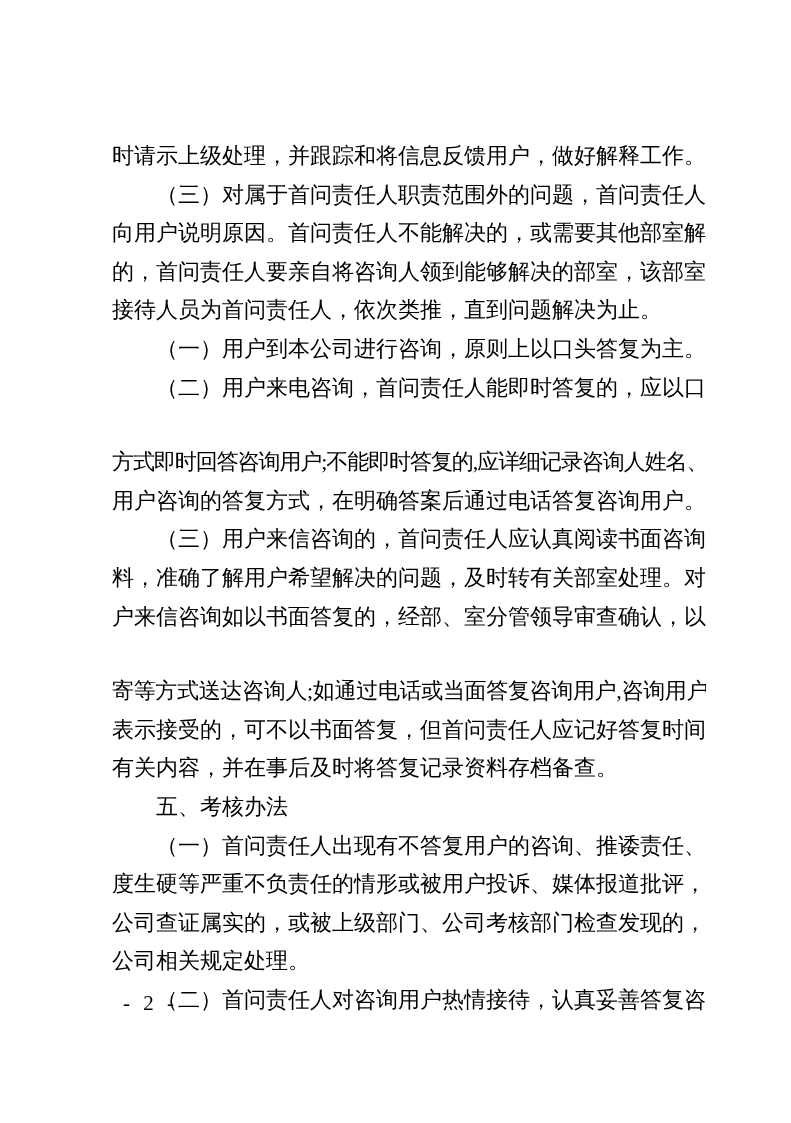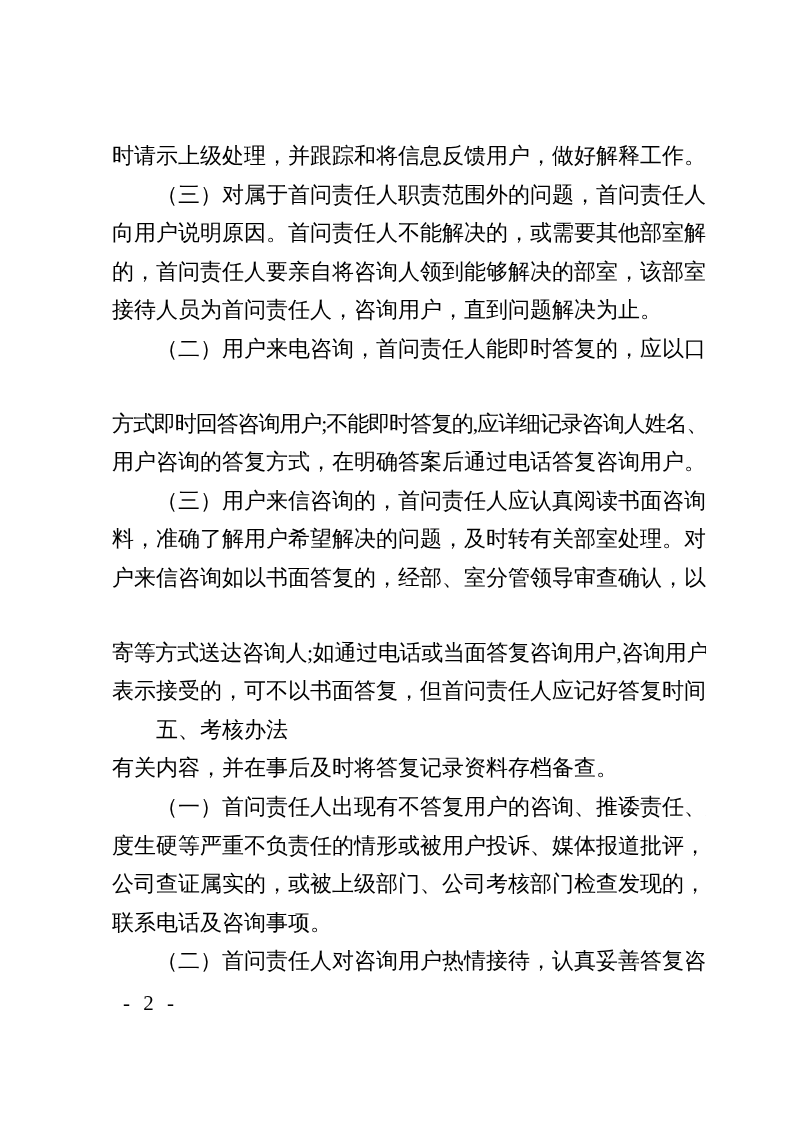--- a/index.html
+++ b/index.html
@@ -56,32 +56,33 @@
 </style>
 </head>
 <body>
 
 <div class="page">
   <div class="textblock">
     <div class="line">时请示上级处理，并跟踪和将信息反馈用户，做好解释工作。</div>
     <div class="line indent just">（三）对属于首问责任人职责范围外的问题，首问责任人应</div>
     <div class="line just">向用户说明原因。首问责任人不能解决的，或需要其他部室解决</div>
     <div class="line just">的，首问责任人要亲自将咨询人领到能够解决的部室，该部室或</div>
-    <div class="line">接待人员为首问责任人，咨询用户，直到问题解决为止。</div>
+    <div class="line">接待人员为首问责任人，依次类推，直到问题解决为止。</div>
+    <div class="line indent">（一）用户到本公司进行咨询，原则上以口头答复为主。</div>
     <div class="line indent just">（二）用户来电咨询，首问责任人能即时答复的，应以口头</div>
     <div class="line just tight">方式即时回答咨询用户;不能即时答复的,应详细记录咨询人姓名、</div>
     <div class="line">用户咨询的答复方式，在明确答案后通过电话答复咨询用户。</div>
     <div class="line indent just">（三）用户来信咨询的，首问责任人应认真阅读书面咨询材</div>
     <div class="line just">料，准确了解用户希望解决的问题，及时转有关部室处理。对用</div>
     <div class="line just">户来信咨询如以书面答复的，经部、室分管领导审查确认，以邮</div>
     <div class="line just tight">寄等方式送达咨询人;如通过电话或当面答复咨询用户,咨询用户</div>
     <div class="line just">表示接受的，可不以书面答复，但首问责任人应记好答复时间及</div>
+    <div class="line">有关内容，并在事后及时将答复记录资料存档备查。</div>
     <div class="line indent">五、考核办法</div>
-    <div class="line">有关内容，并在事后及时将答复记录资料存档备查。</div>
     <div class="line indent just">（一）首问责任人出现有不答复用户的咨询、推诿责任、态</div>
     <div class="line just">度生硬等严重不负责任的情形或被用户投诉、媒体报道批评，经</div>
     <div class="line just">公司查证属实的，或被上级部门、公司考核部门检查发现的，按</div>
-    <div class="line">联系电话及咨询事项。</div>
+    <div class="line">公司相关规定处理。</div>
     <div class="line indent just">（二）首问责任人对咨询用户热情接待，认真妥善答复咨询</div>
   </div>
 
   <div class="page-number">- 2 -</div>
 </div>
 
 </body></html>

